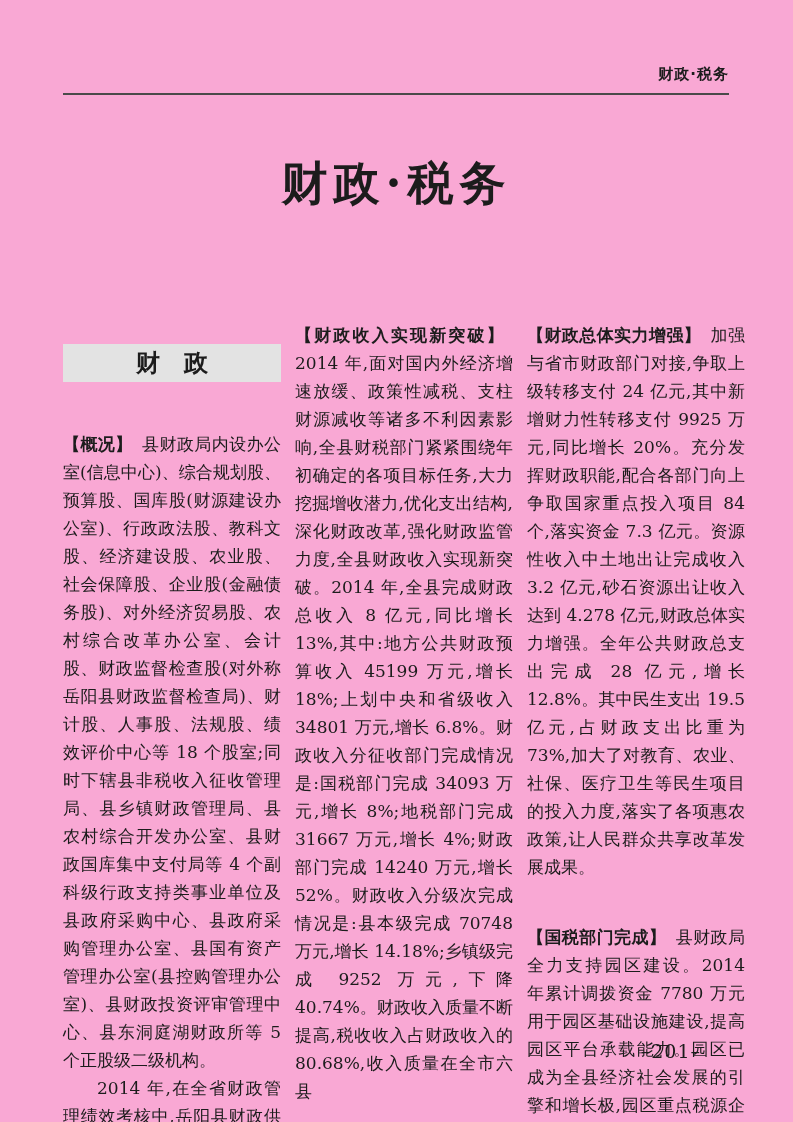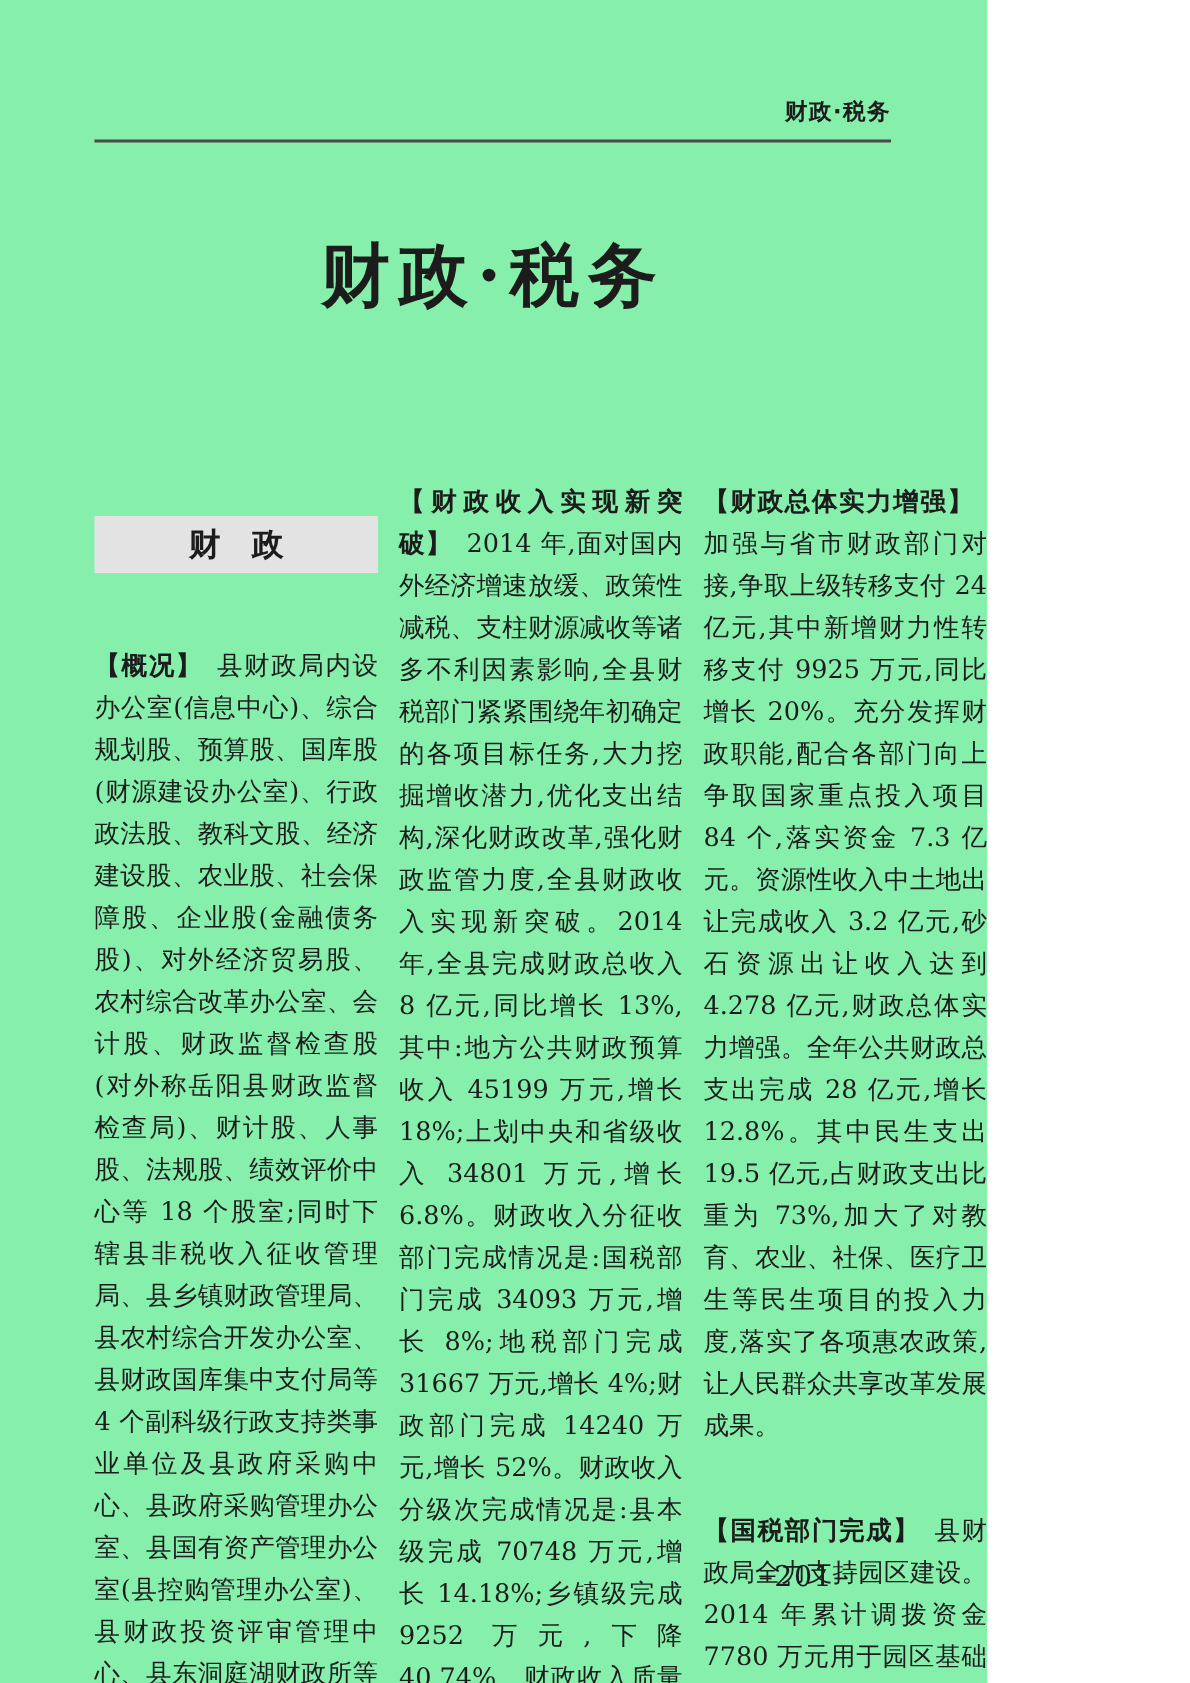--- a/index.html
+++ b/index.html
@@ -2,23 +2,23 @@
 <html><head>
 <meta charset="utf-8">
 <style>
   html, body {
     margin: 0;
     padding: 0;
     background: #ffffff;
   }
   .page {
     position: relative;
-    width: 658px;
+    width: 793px;
     height: 1122px;
-    background: #86efac;
+    background: #f9a8d4;
     overflow: hidden;
     font-family: "DejaVu Serif", serif;
     color: #1c1c1c;
   }
   .running-header {
     margin: 0 64px 0 63px;
     padding-top: 64px;
     padding-bottom: 9px;
     text-align: right;
     font-family: "DejaVu Sans", sans-serif;
@@ -60,21 +60,21 @@
     margin-right: 0.55em;
   }
   .entry-tag:empty { margin-right: 0; }
   .section-box {
     margin-top: 65px;
     margin-bottom: 48px;
     height: 38px;
     line-height: 38px;
     background: #e3e3e3;
     text-align: center;
-    font-size: 21px;
+    font-size: 24px;
     font-weight: bold;
   }
   .page-number {
     position: absolute;
     top: 1040px;
     right: 92px;
     font-size: 19px;
     letter-spacing: 1px;
   }
 </style>

